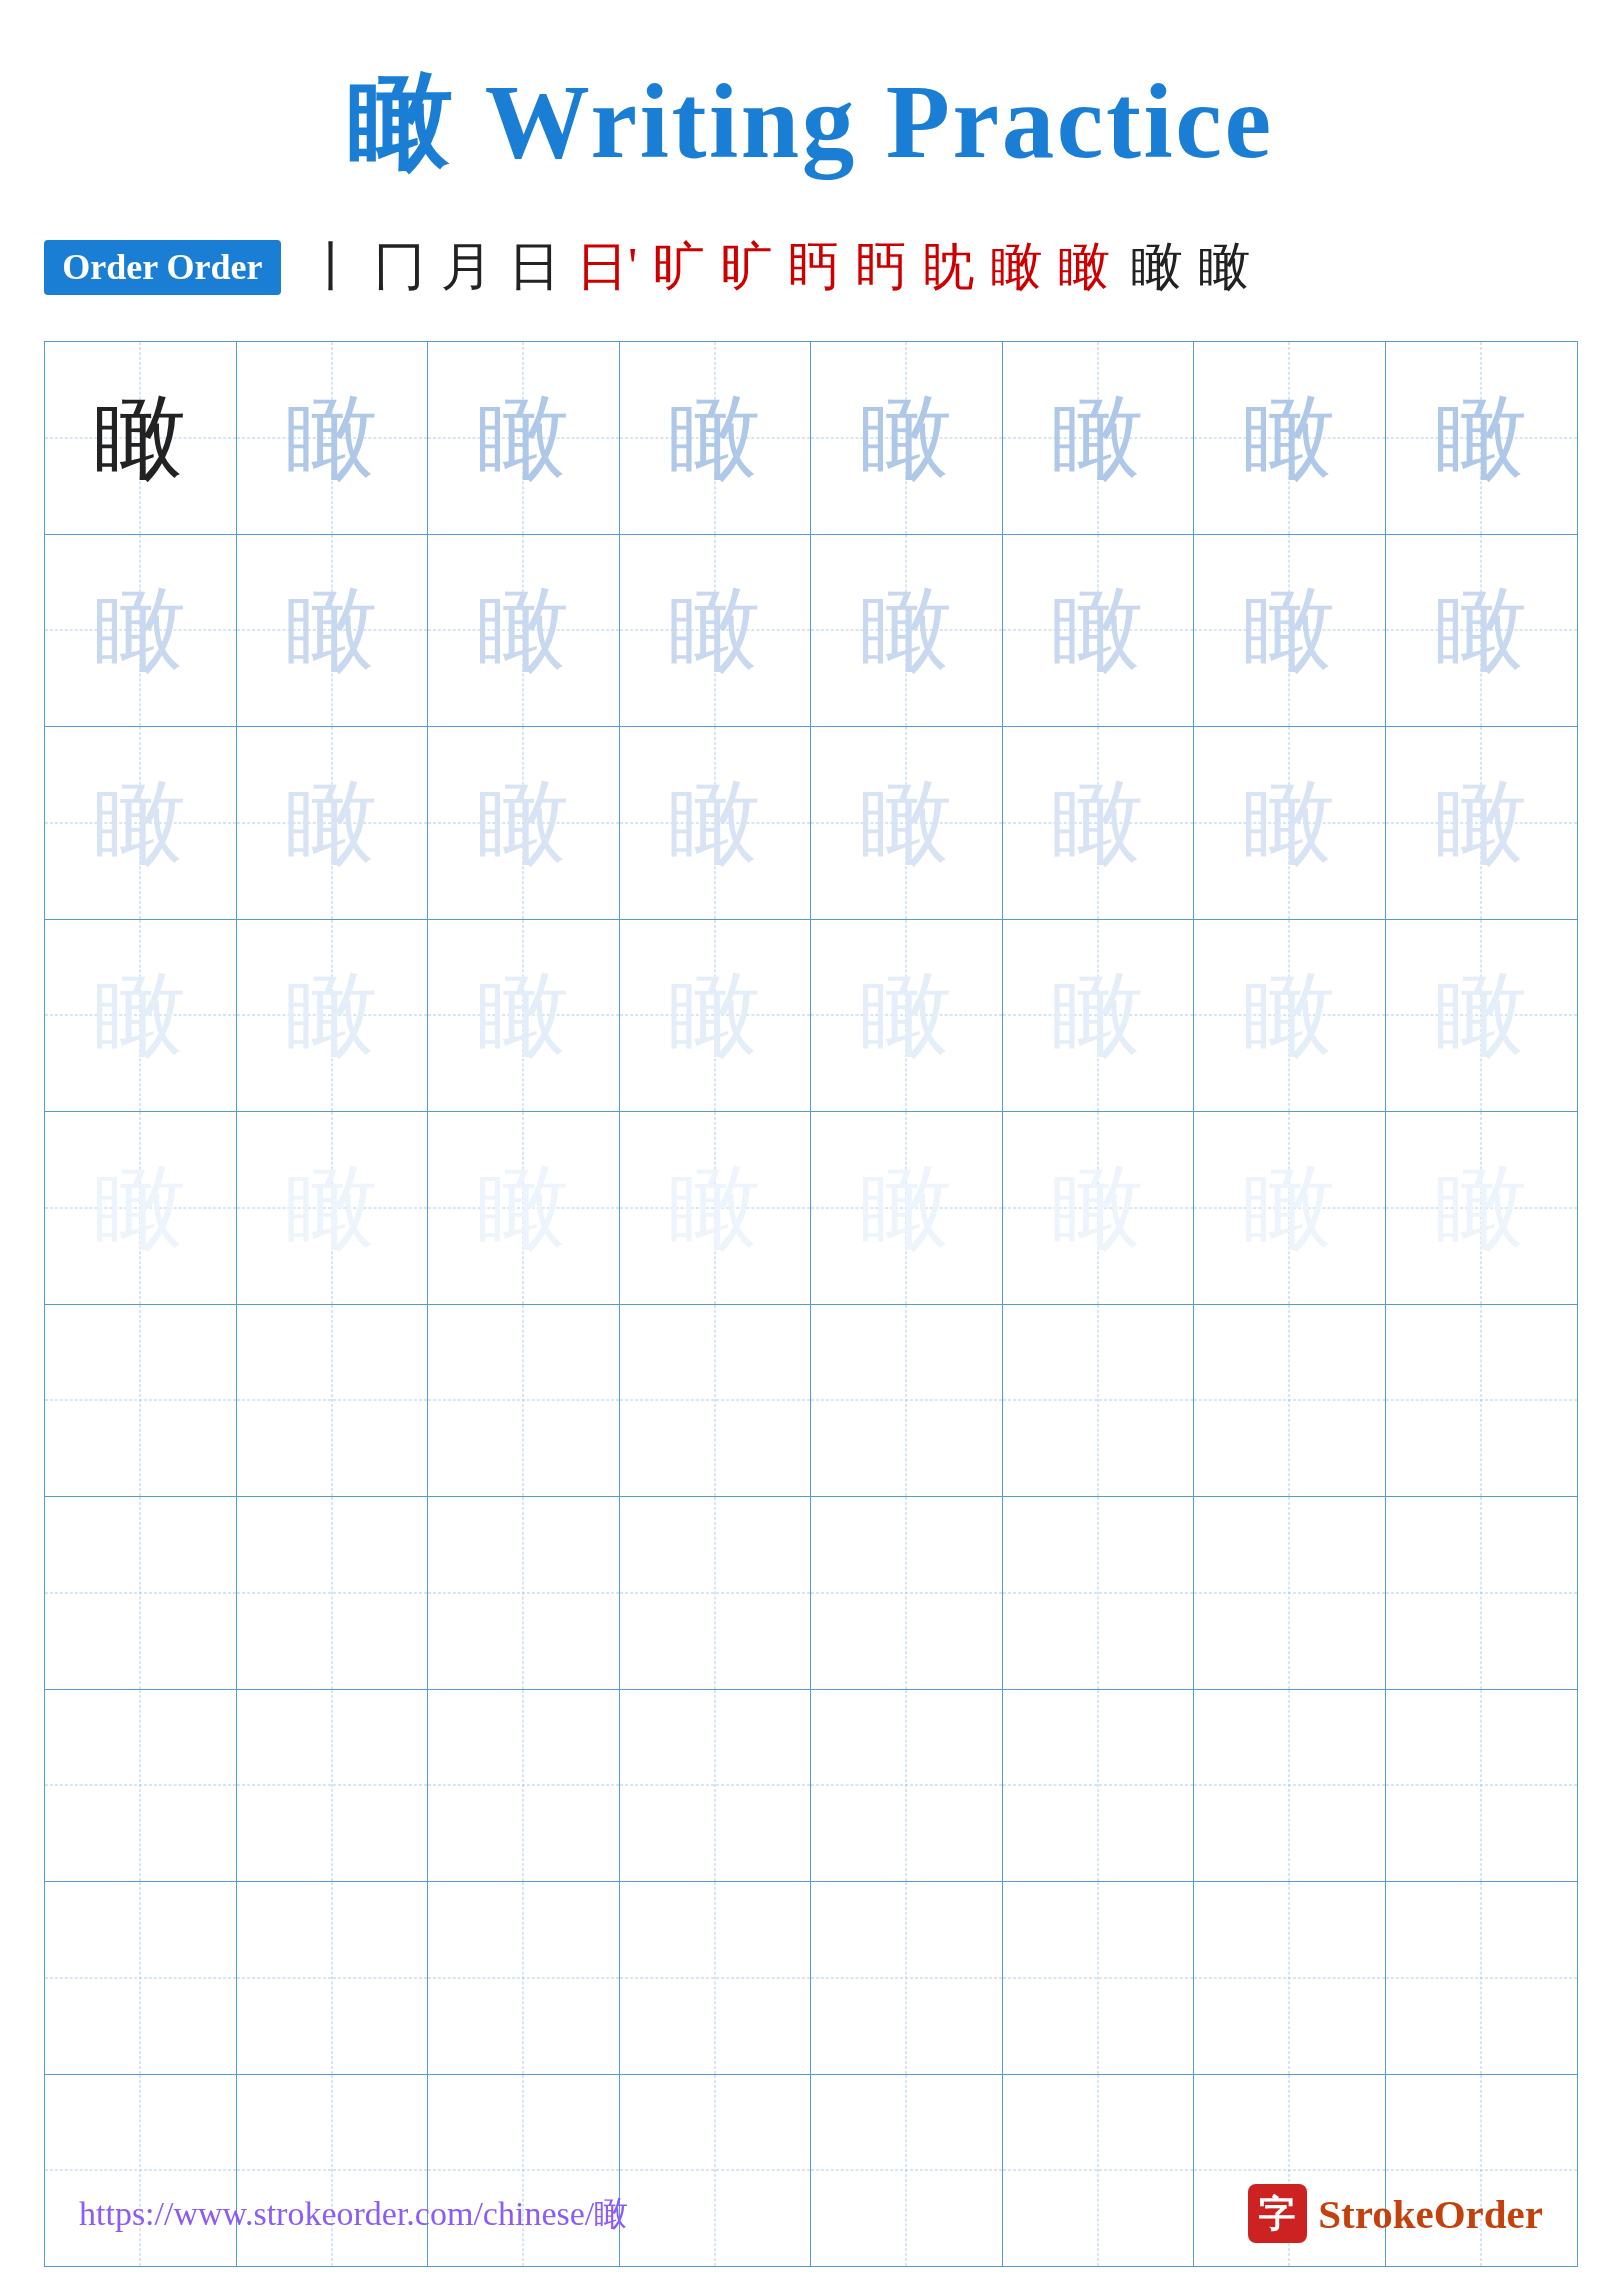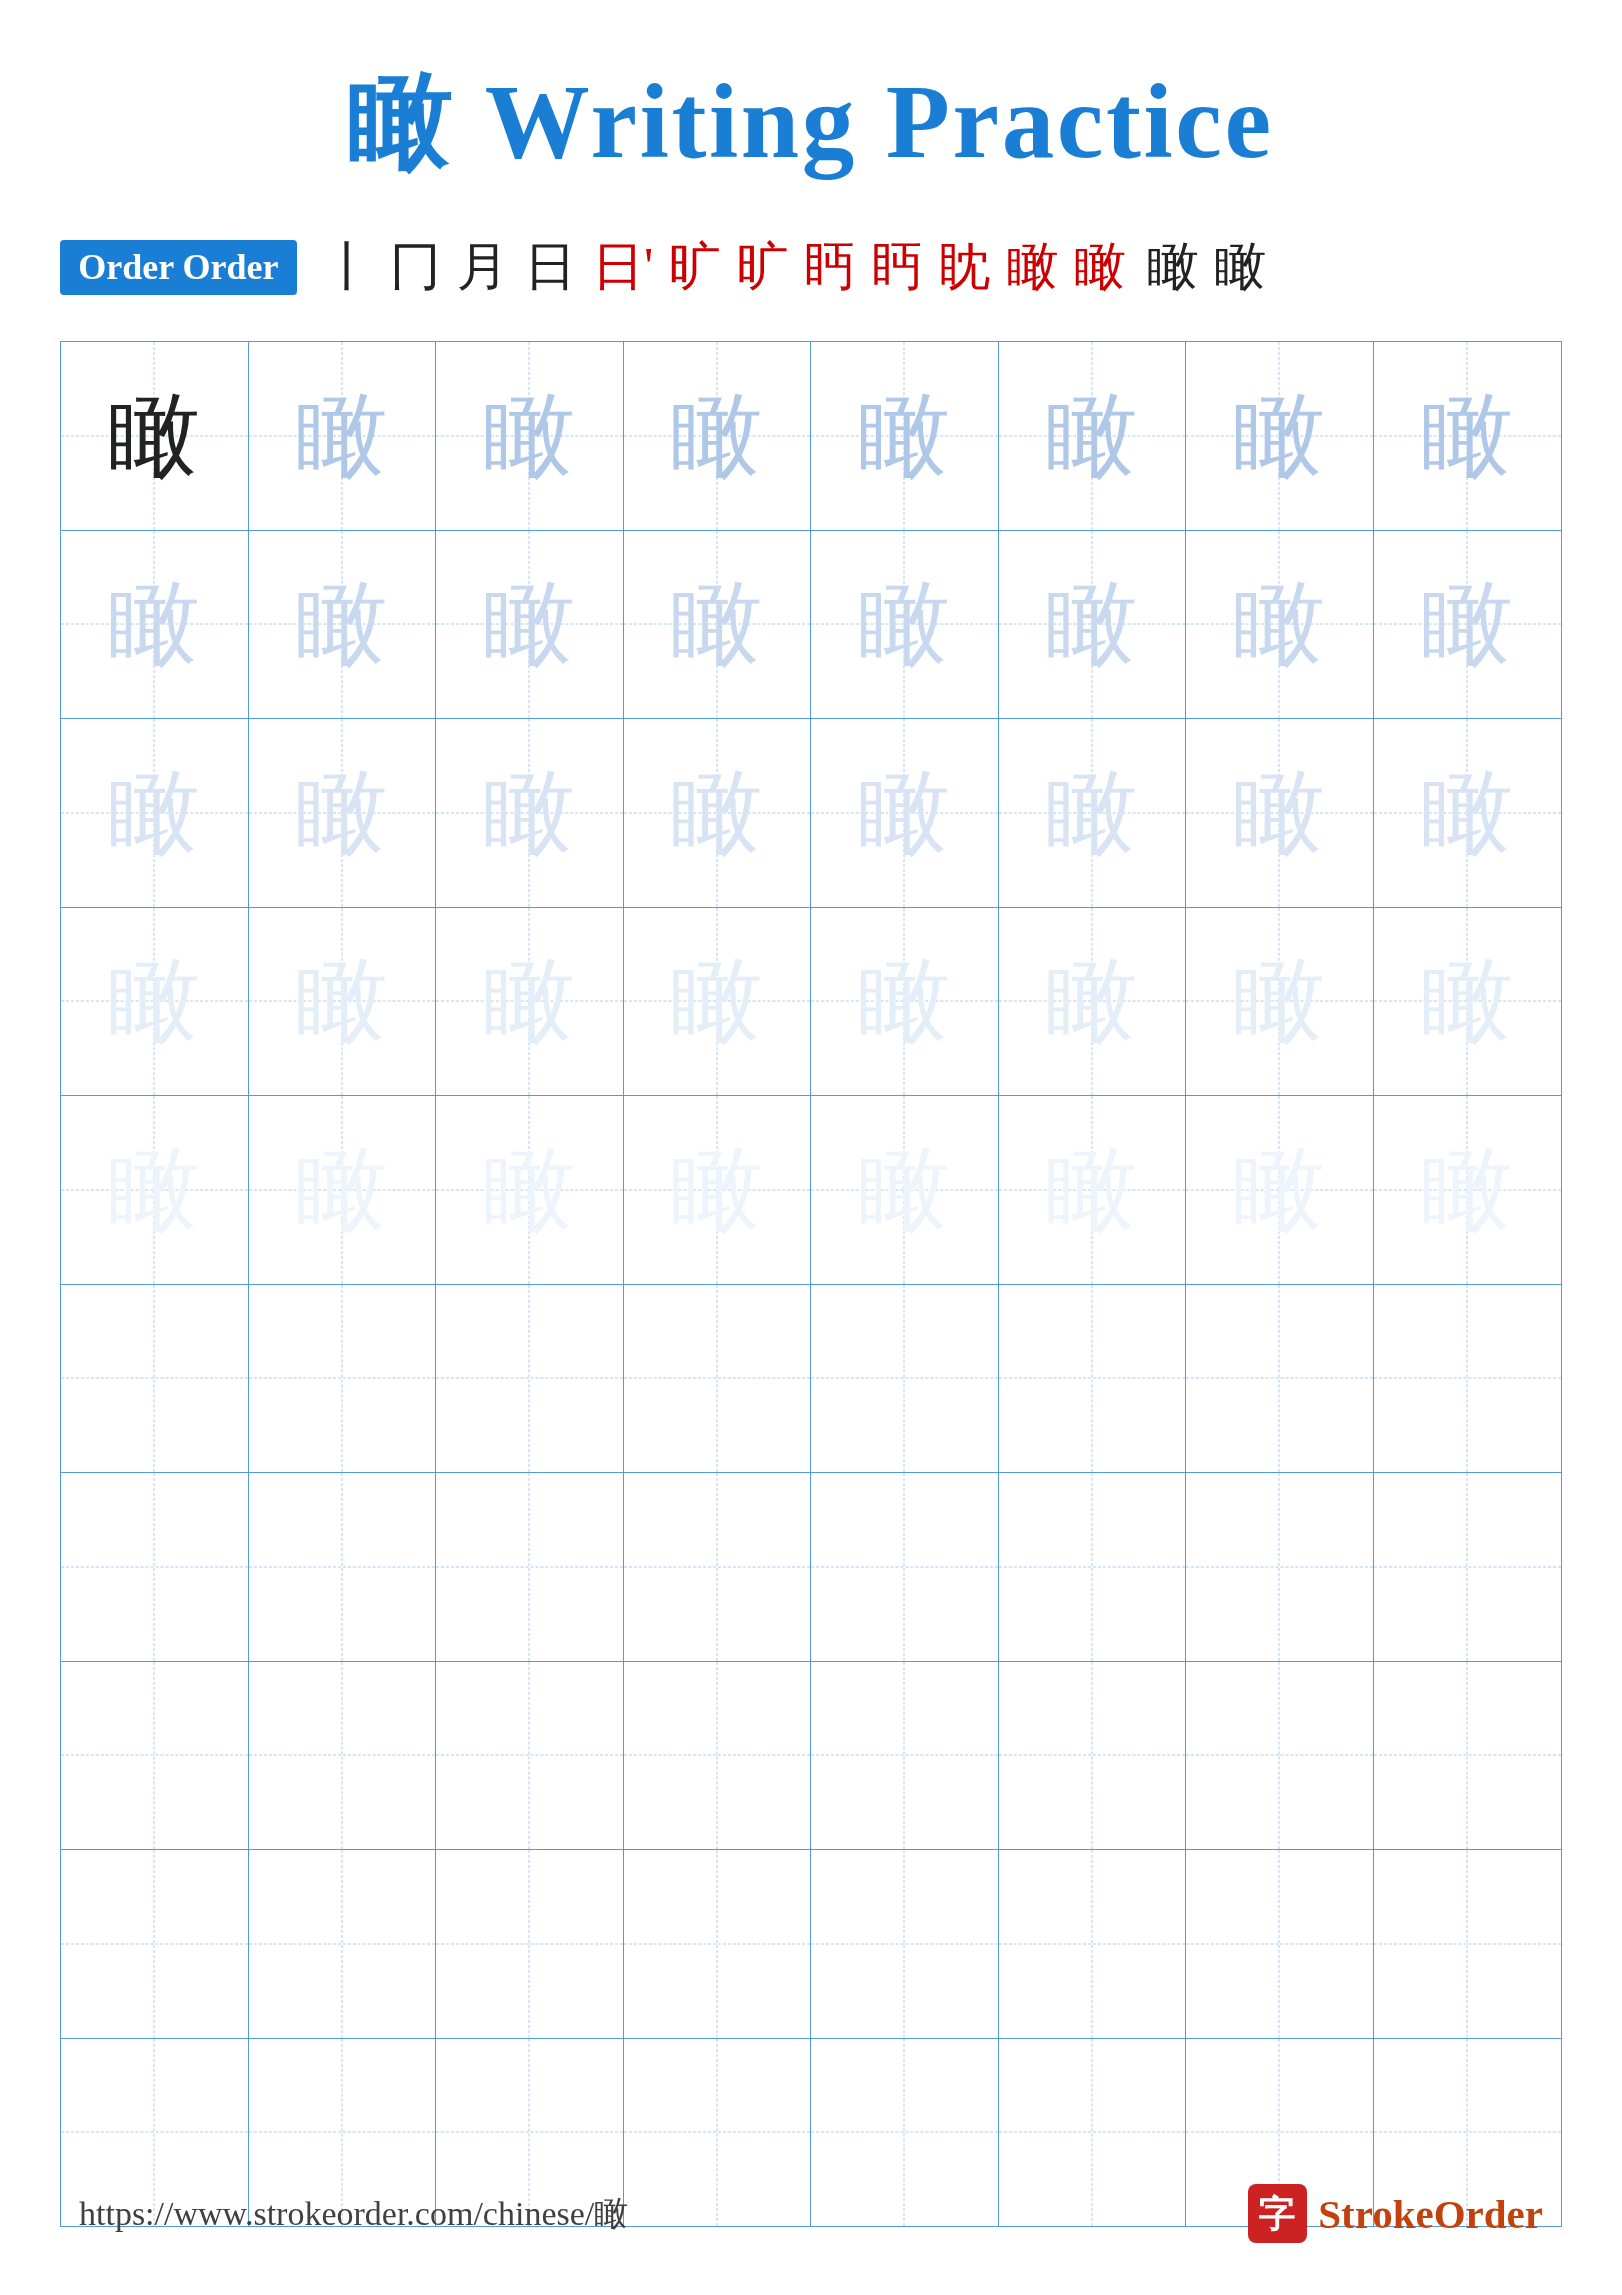--- a/index.html
+++ b/index.html
@@ -9,21 +9,21 @@
       background: #ffffff;
       font-family: serif;
       position: relative;
       overflow: hidden;
     }
 
     .page {
       width: 1622px;
       height: 2295px;
       background: #fff;
-      padding: 52px 60px;
+      padding: 52px 44px;
       display: flex;
       flex-direction: column;
       align-items: center;
     }
 
     .title {
       font-size: 105px;
       font-weight: bold;
       color: #1a7fd4;
       margin-bottom: 39px;
@@ -161,21 +161,21 @@
       left: 79px;
       right: 79px;
       display: flex;
       flex-direction: row;
       align-items: center;
       justify-content: space-between;
     }
 
     .footer-url {
       font-size: 34px;
-      color: #404040;
+      color: #8b5cf6;
     }
 
     .footer-logo {
       display: flex;
       align-items: center;
       gap: 11.8px;
     }
 
     .footer-logo-icon {
       width: 59px;

